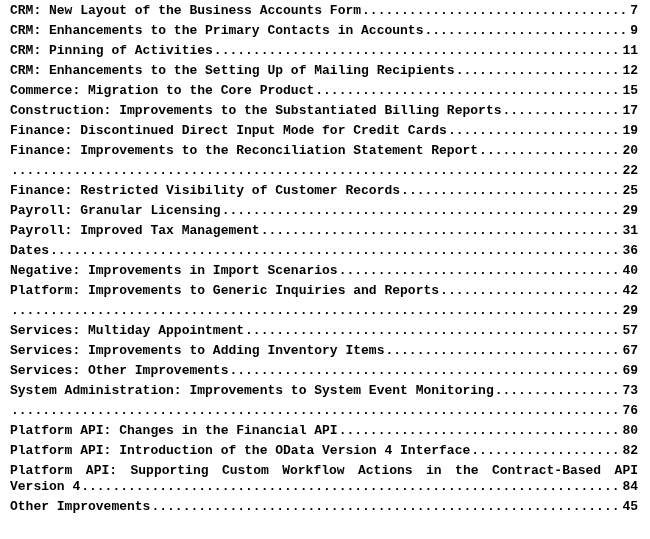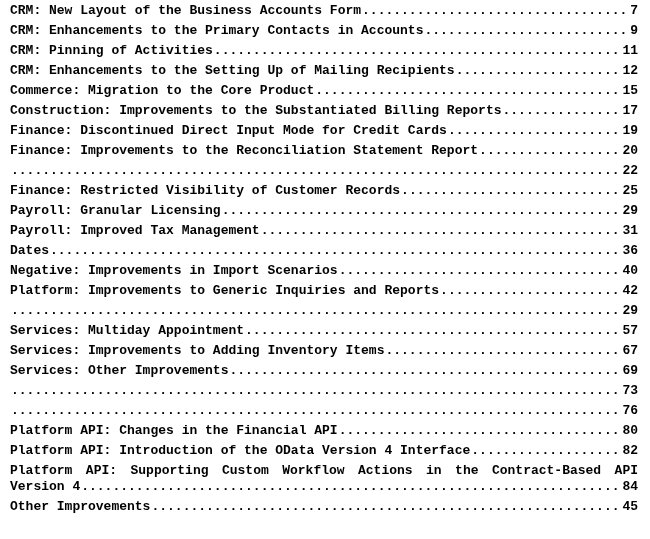--- a/index.html
+++ b/index.html
@@ -216,20 +216,21 @@
     <div class="last-line">
       <span class="t">Services: Other Improvements</span>
       <span class="dots">............................................................................................................................................................................................................................</span>
       <span class="pg">69</span>
     </div>
   </div>
 
   <div class="entry">
 
     <div class="last-line">
+      <span class="t">System Administration: Improvements to System Event Monitoring</span>
       <span class="dots">............................................................................................................................................................................................................................</span>
       <span class="pg">73</span>
     </div>
   </div>
 
   <div class="entry">
 
     <div class="last-line">
       <span class="dots">............................................................................................................................................................................................................................</span>
       <span class="pg">76</span>

